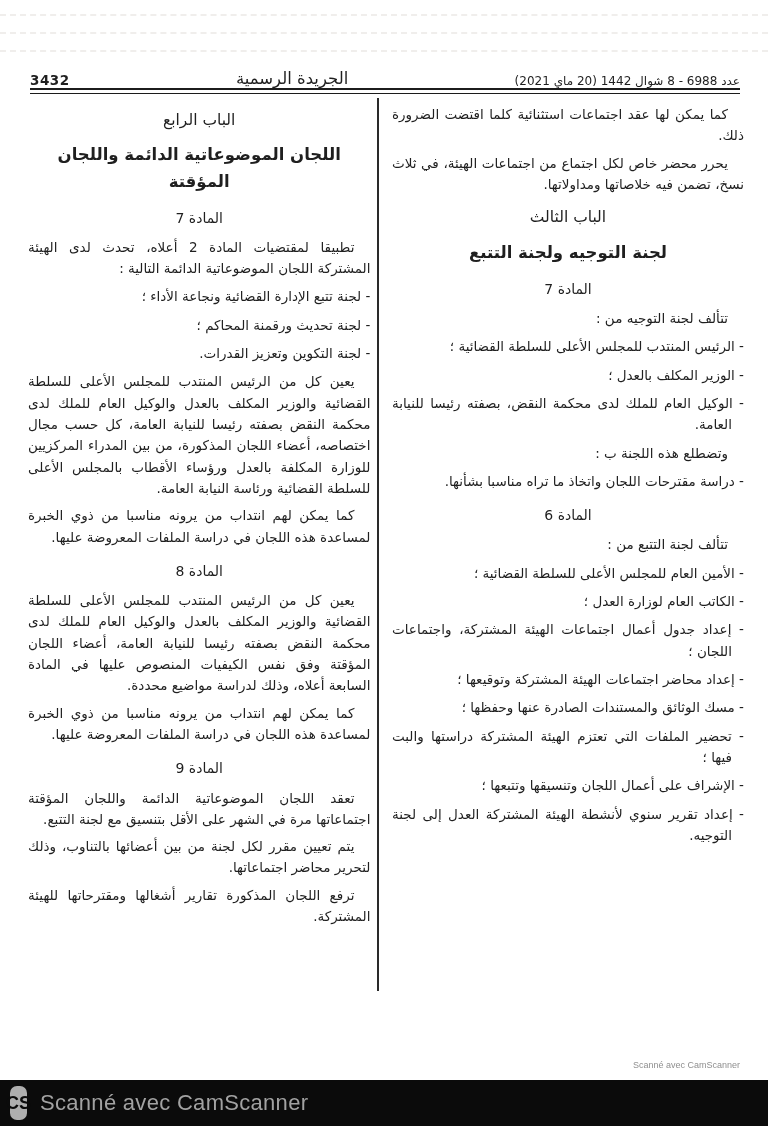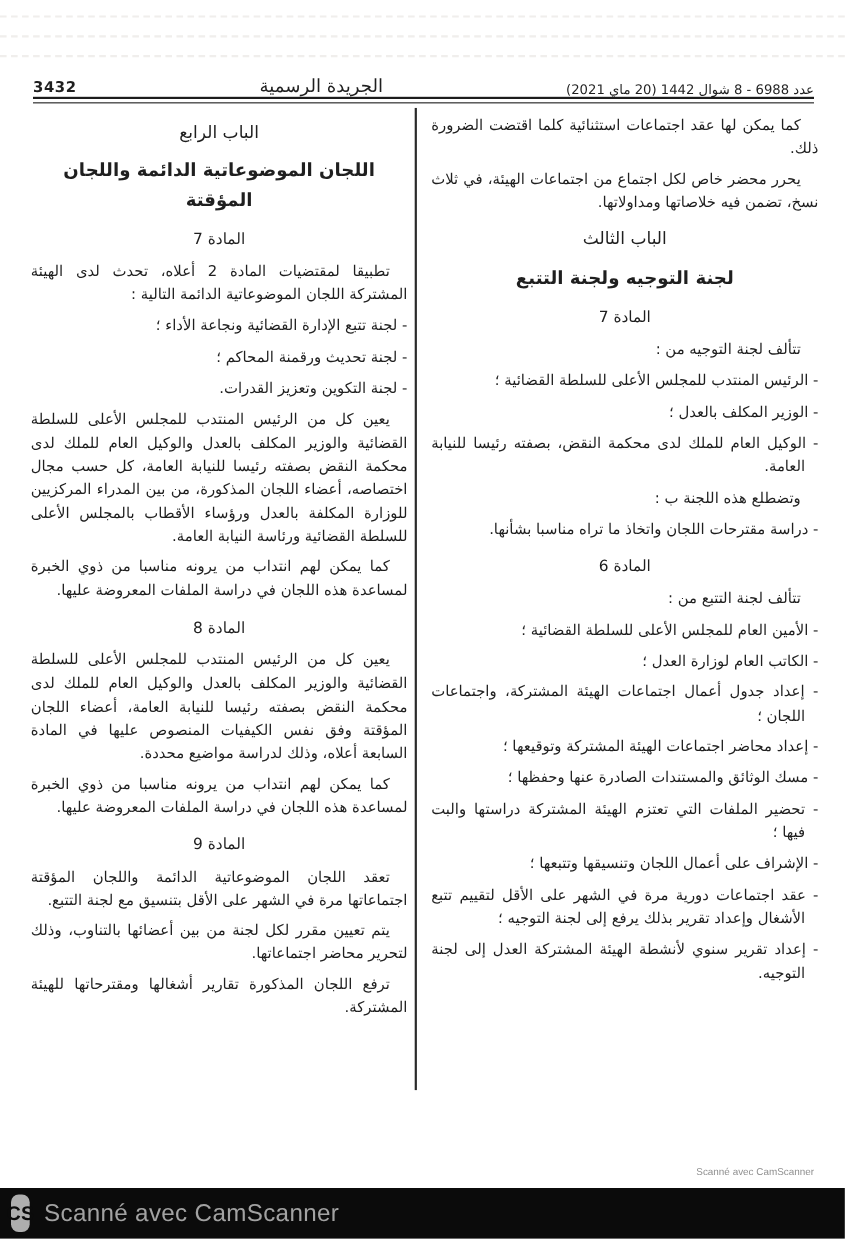--- a/index.html
+++ b/index.html
@@ -97,21 +97,20 @@
         <p class="blk item">- دراسة مقترحات اللجان واتخاذ ما تراه مناسبا بشأنها.</p>
         <p class="blk article">المادة 6</p>
         <p class="blk p">تتألف لجنة التتبع من :</p>
         <p class="blk item">- الأمين العام للمجلس الأعلى للسلطة القضائية ؛</p>
         <p class="blk item">- الكاتب العام لوزارة العدل ؛</p>
         <p class="blk item">- إعداد جدول أعمال اجتماعات الهيئة المشتركة، واجتماعات اللجان ؛</p>
         <p class="blk item">- إعداد محاضر اجتماعات الهيئة المشتركة وتوقيعها ؛</p>
         <p class="blk item">- مسك الوثائق والمستندات الصادرة عنها وحفظها ؛</p>
         <p class="blk item">- تحضير الملفات التي تعتزم الهيئة المشتركة دراستها والبت فيها ؛</p>
         <p class="blk item">- الإشراف على أعمال اللجان وتنسيقها وتتبعها ؛</p>
-        <p class="blk item">- عقد اجتماعات دورية مرة في الشهر على الأقل لتقييم تتبع الأشغال وإعداد تقرير بذلك يرفع إلى لجنة التوجيه ؛</p>
         <p class="blk item">- إعداد تقرير سنوي لأنشطة الهيئة المشتركة العدل إلى لجنة التوجيه.</p>
       </div>
     <div class="divider"></div>
     <div class="col col-second">
         <p class="blk chapter">الباب الرابع</p>
         <p class="blk title">اللجان الموضوعاتية الدائمة واللجان المؤقتة</p>
         <p class="blk article">المادة 7</p>
         <p class="blk p">تطبيقا لمقتضيات المادة 2 أعلاه، تحدث لدى الهيئة المشتركة اللجان الموضوعاتية الدائمة التالية :</p>
         <p class="blk item">- لجنة تتبع الإدارة القضائية ونجاعة الأداء ؛</p>
         <p class="blk item">- لجنة تحديث ورقمنة المحاكم ؛</p>

